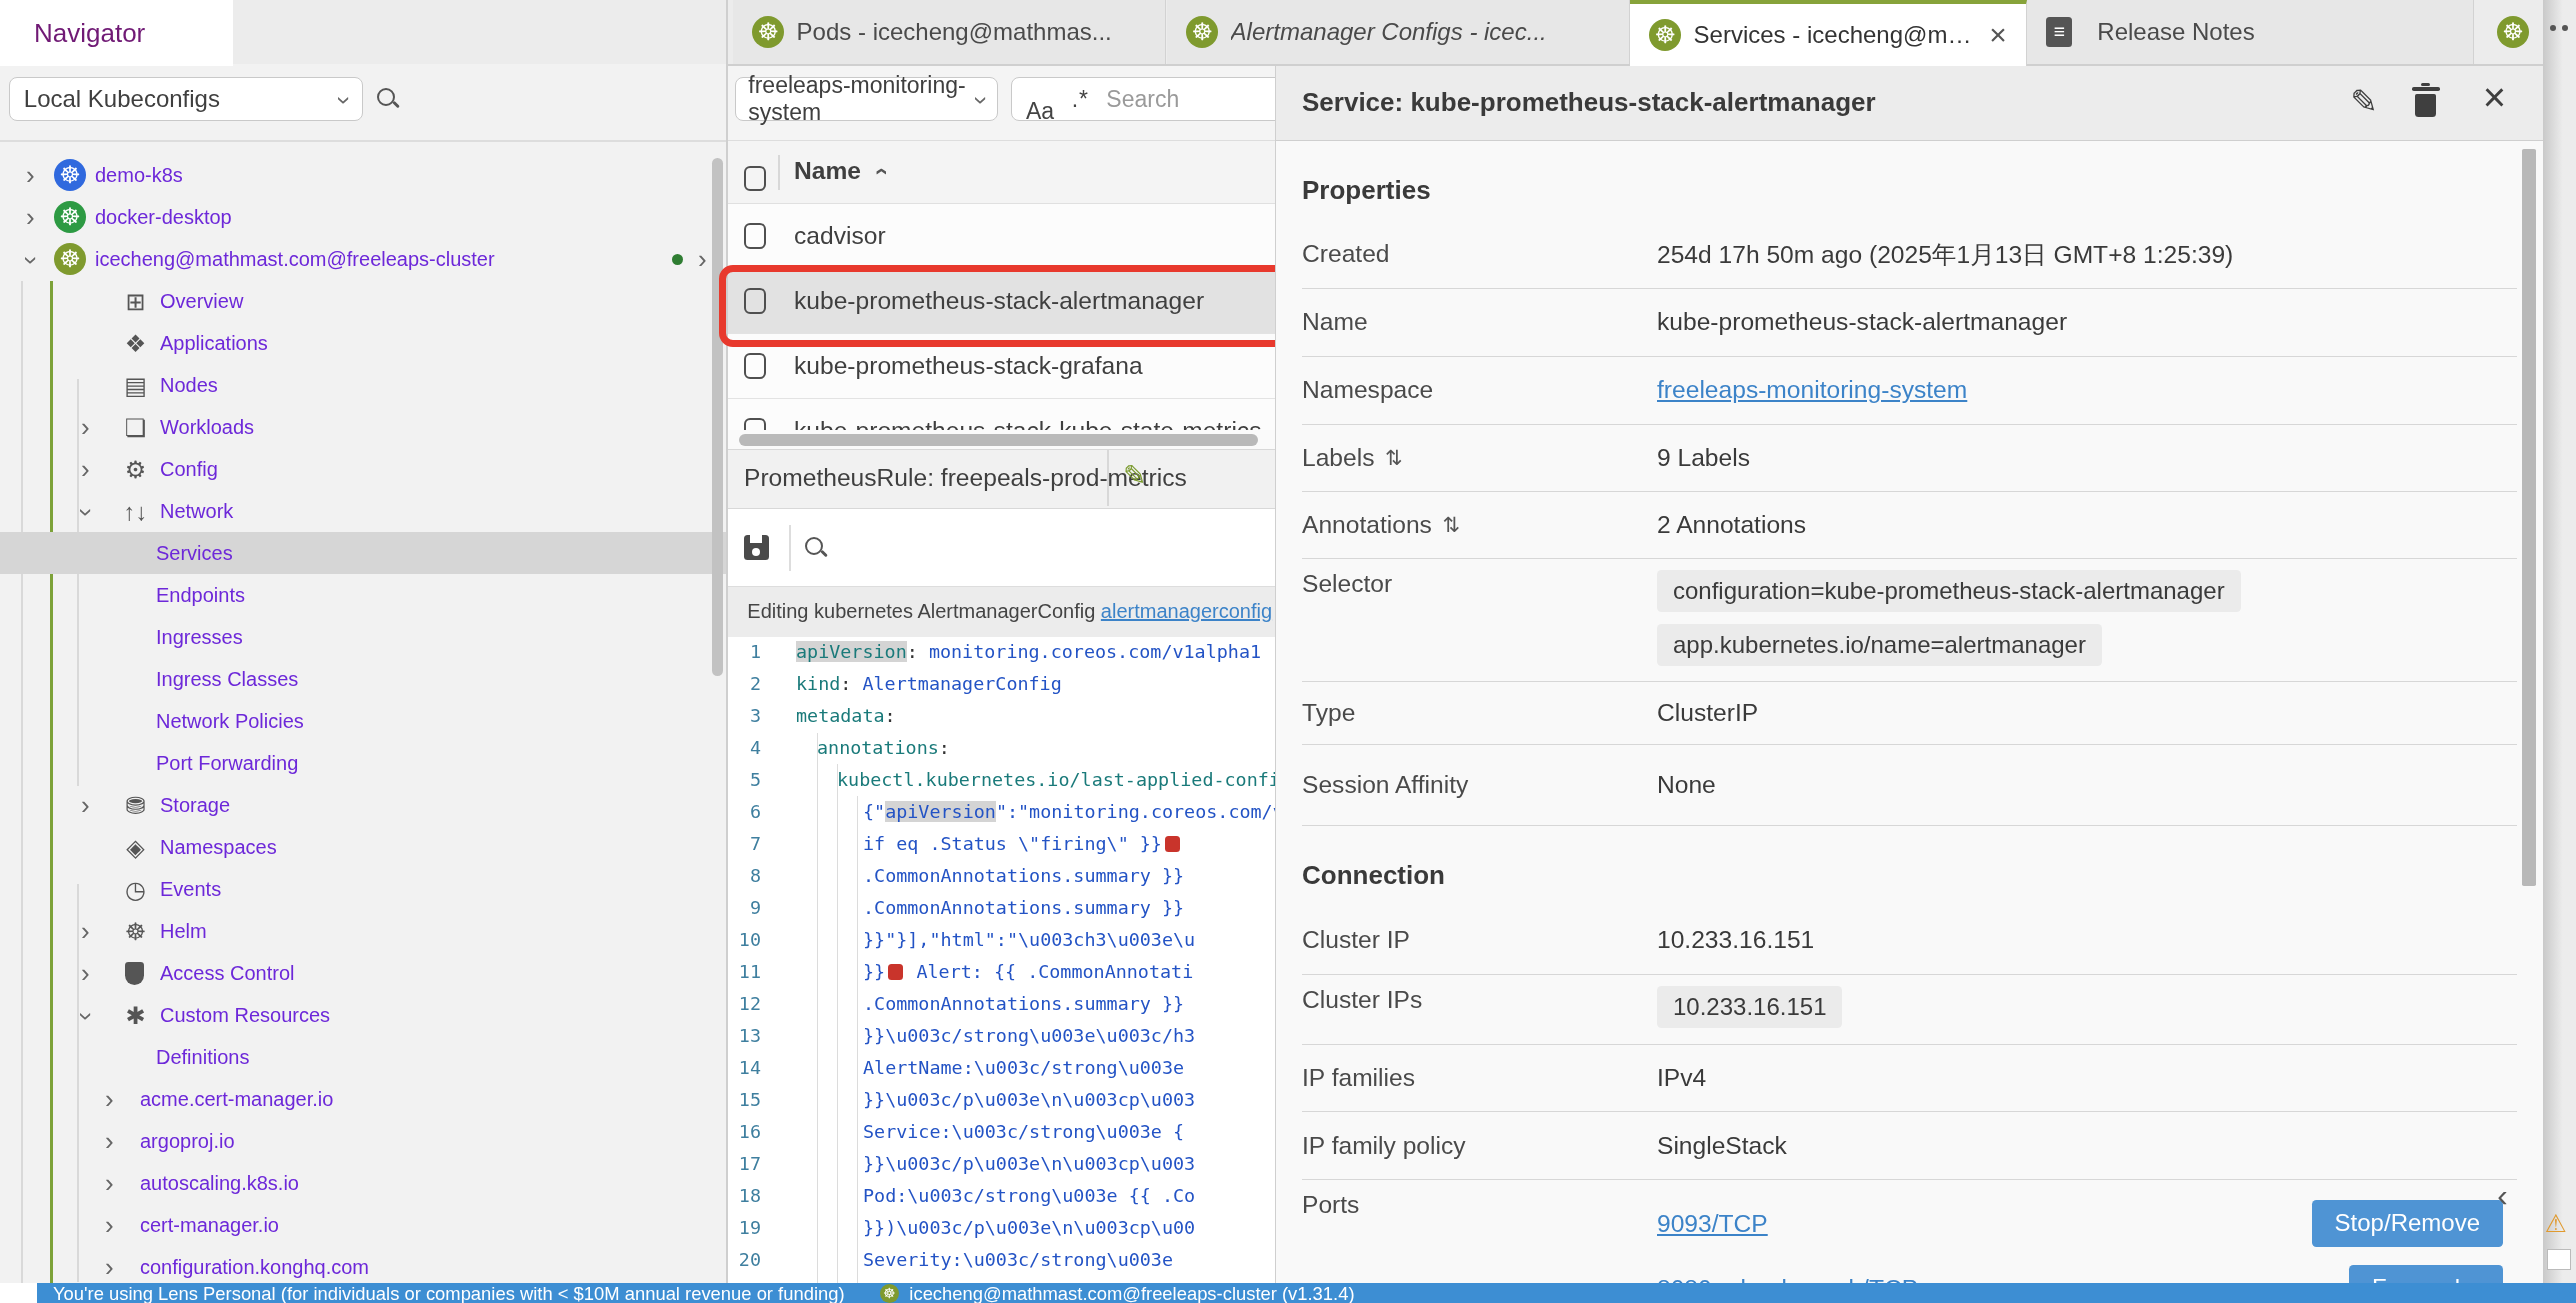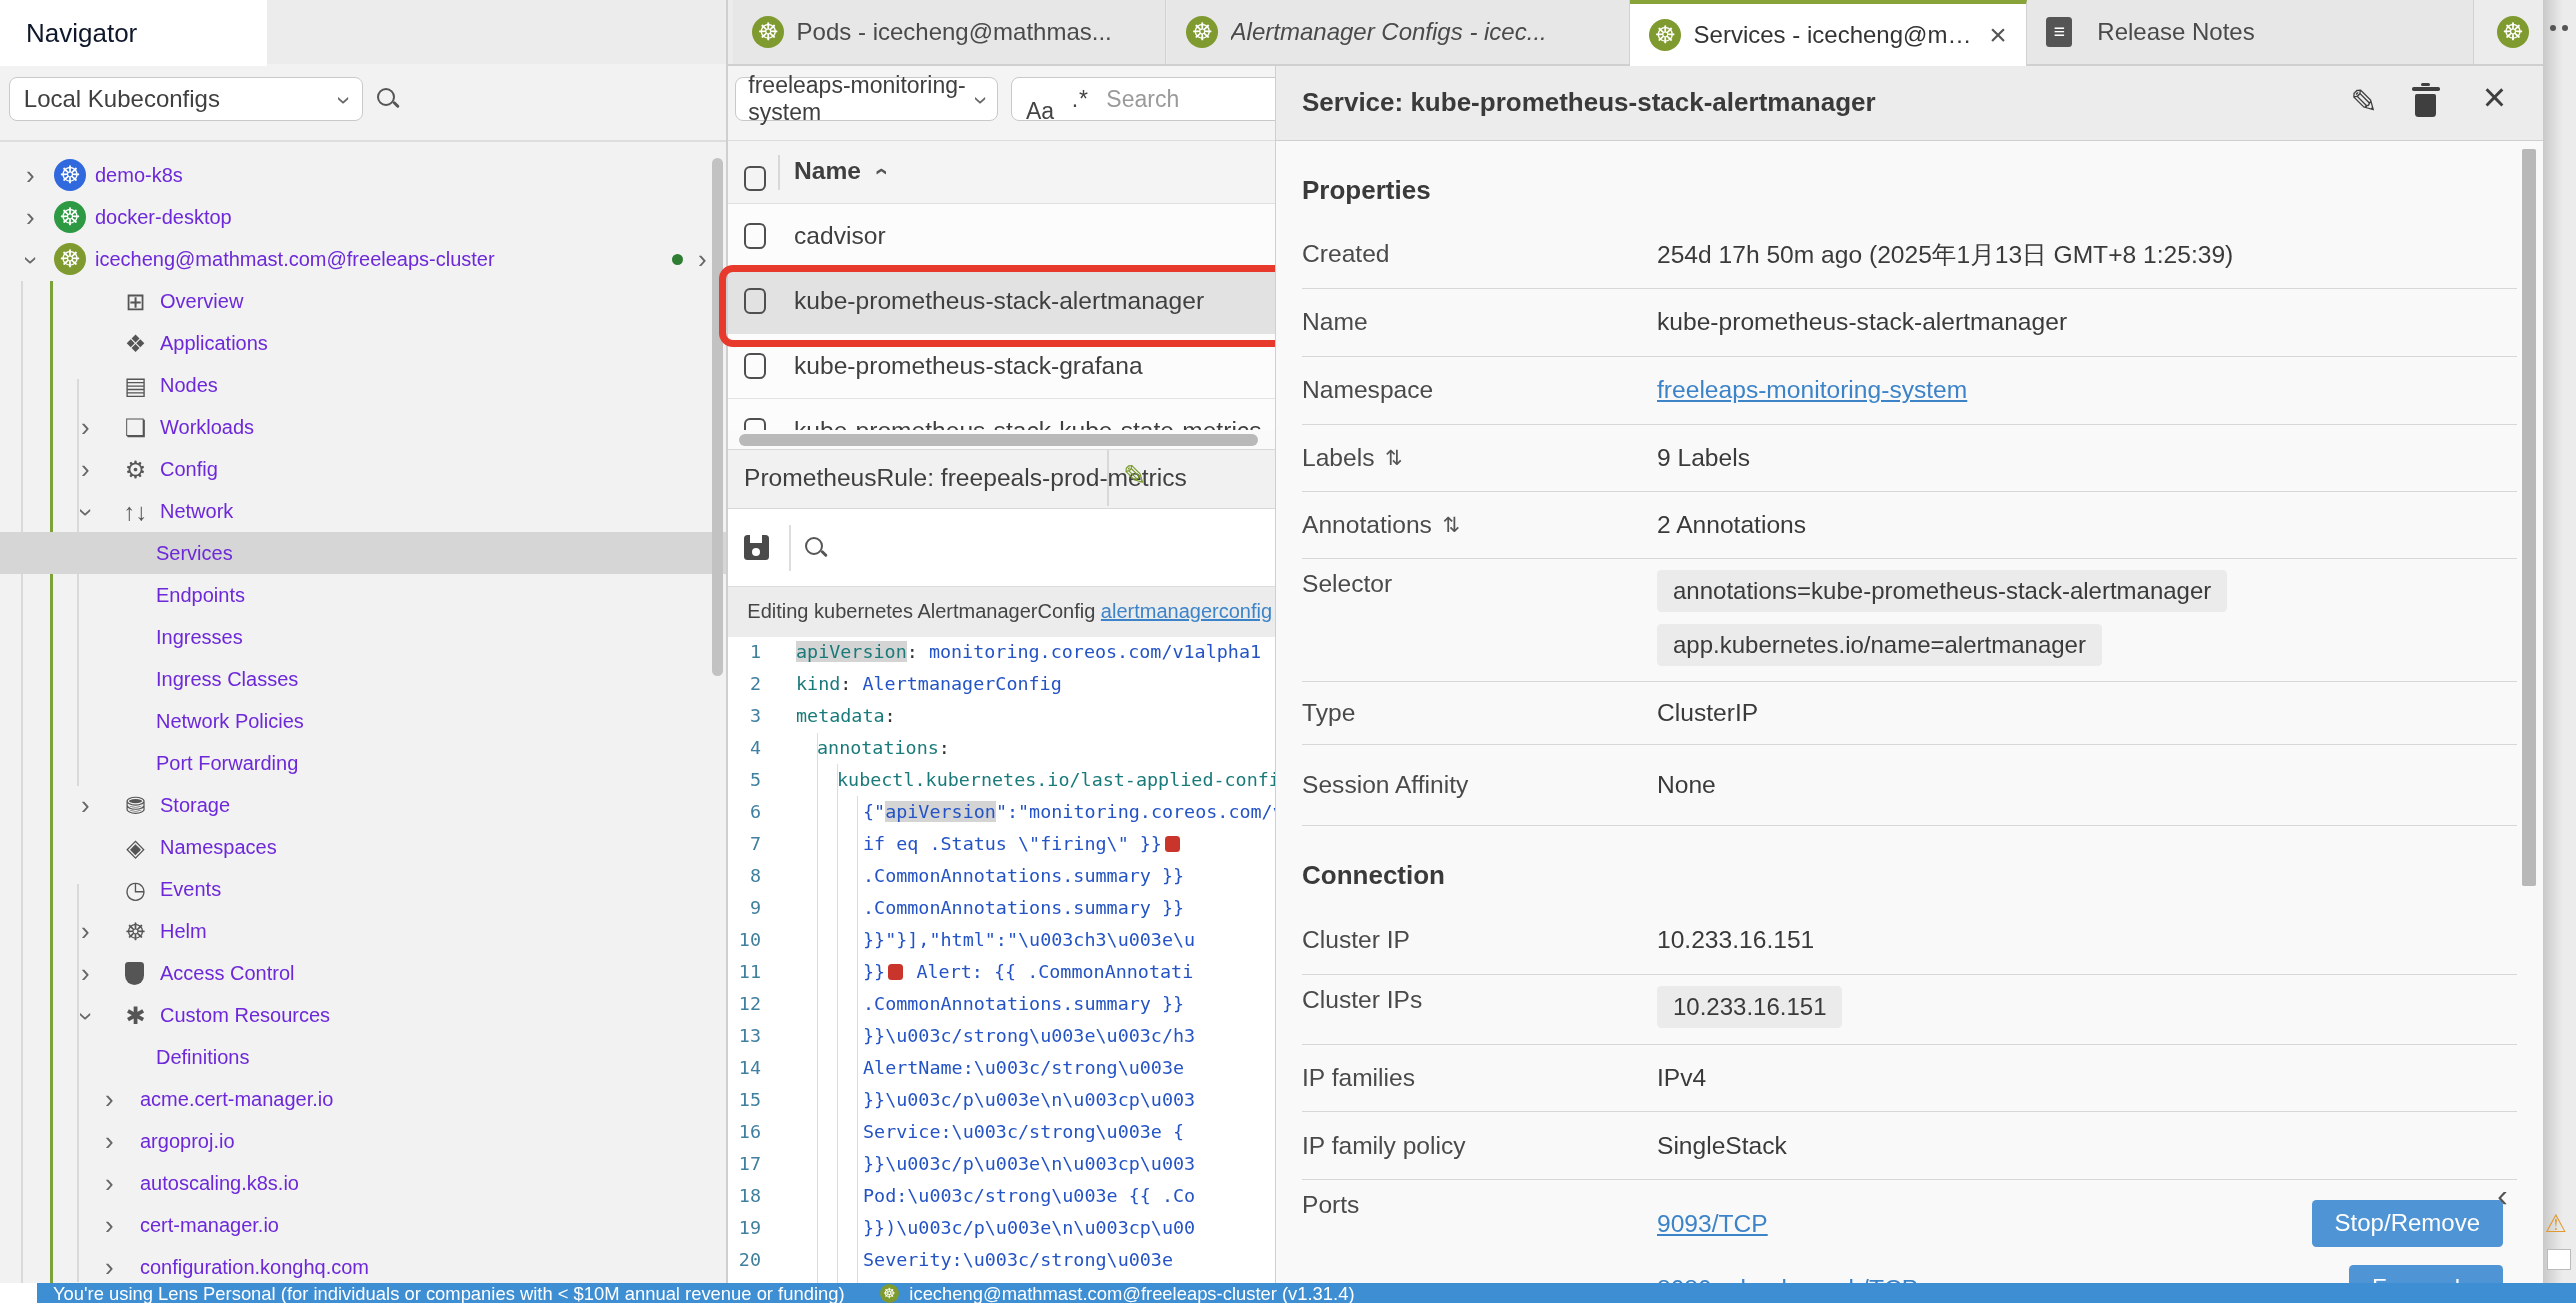--- a/index.html
+++ b/index.html
@@ -19,22 +19,22 @@
        width:32px;height:32px;border-radius:50%;color:#fff;font-size:24px;}
   .k8s::before{content:"☸";}
   .k8s.olive{background:#7f9a2e;} .k8s.blue{background:#3069de;} .k8s.green{background:#2d9a43;}
   .k8s.mini{width:19.3px;height:19.3px;font-size:14px;}
   .doc-icon{display:inline-flex;align-items:center;justify-content:center;width:26px;height:30px;
        background:#555;border-radius:3.5px;color:#fff;font-size:19.3px;}
   .doc-icon::before{content:"≡";}
   
   #sidebar{position:absolute;left:0;top:0;width:728px;height:1283px;z-index:4;background:#f2f2f2;}
   #sidebar .hdr{position:absolute;left:0;top:0;width:728px;height:64px;background:#ececec;}
-  #sidebar .navtab{position:absolute;left:0;top:0;width:267px;height:66px;background:#fff;
-       display:flex;align-items:center;padding-left:26px;box-sizing:border-box;font-size:26px;color:#0f172a;}
+  #sidebar .navtab{position:absolute;left:0;top:0;width:233px;height:66px;background:#fff;
+       display:flex;align-items:center;padding-left:34px;box-sizing:border-box;font-size:26px;color:#701a75;}
   #sidebar .vborder{position:absolute;right:0;top:0;width:1.8px;height:1283px;background:#cfcfcf;}
   .kcfg{position:absolute;left:8.8px;top:77px;width:354px;height:44px;box-sizing:border-box;
        background:#fff;border:1.8px solid #c9c9c9;border-radius:8px;display:flex;align-items:center;
        padding:0 14px;font-size:24px;color:#3f3f3f;}
   .kcfg .chev{margin-left:auto;}
   .chev{display:inline-block;font-size:26px;color:#666;line-height:1;transform-origin:50% 55%;}
   .chev::before{content:"›";}
   .chev.down{transform:rotate(90deg);}
   .mag{position:relative;display:inline-block;width:23px;height:23px;}
   .mag::before{content:"";position:absolute;left:0;top:0;width:14px;height:14px;border:2.6px solid #555;border-radius:50%;}
@@ -496,21 +496,21 @@
             <span>Annotations</span>
             <span class="sorticon"></span>
           </span>
           <span>2 Annotations</span>
         </div>
         <div class="drow toprow" style="height: 123px;">
           <span class="dlabel">
             <span>Selector</span>
           </span>
           <div class="chipcol">
-            <span class="chip">annotations=kube-prometheus-stack-alertmanager</span>
+            <span class="chip">configuration=kube-prometheus-stack-alertmanager</span>
             <span class="chip">app.kubernetes.io/name=alertmanager</span>
           </div>
         </div>
         <div class="drow" style="height: 63px;">
           <span class="dlabel">
             <span>Type</span>
           </span>
           <span>ClusterIP</span>
         </div>
         <div class="drow" style="height: 81px;">

